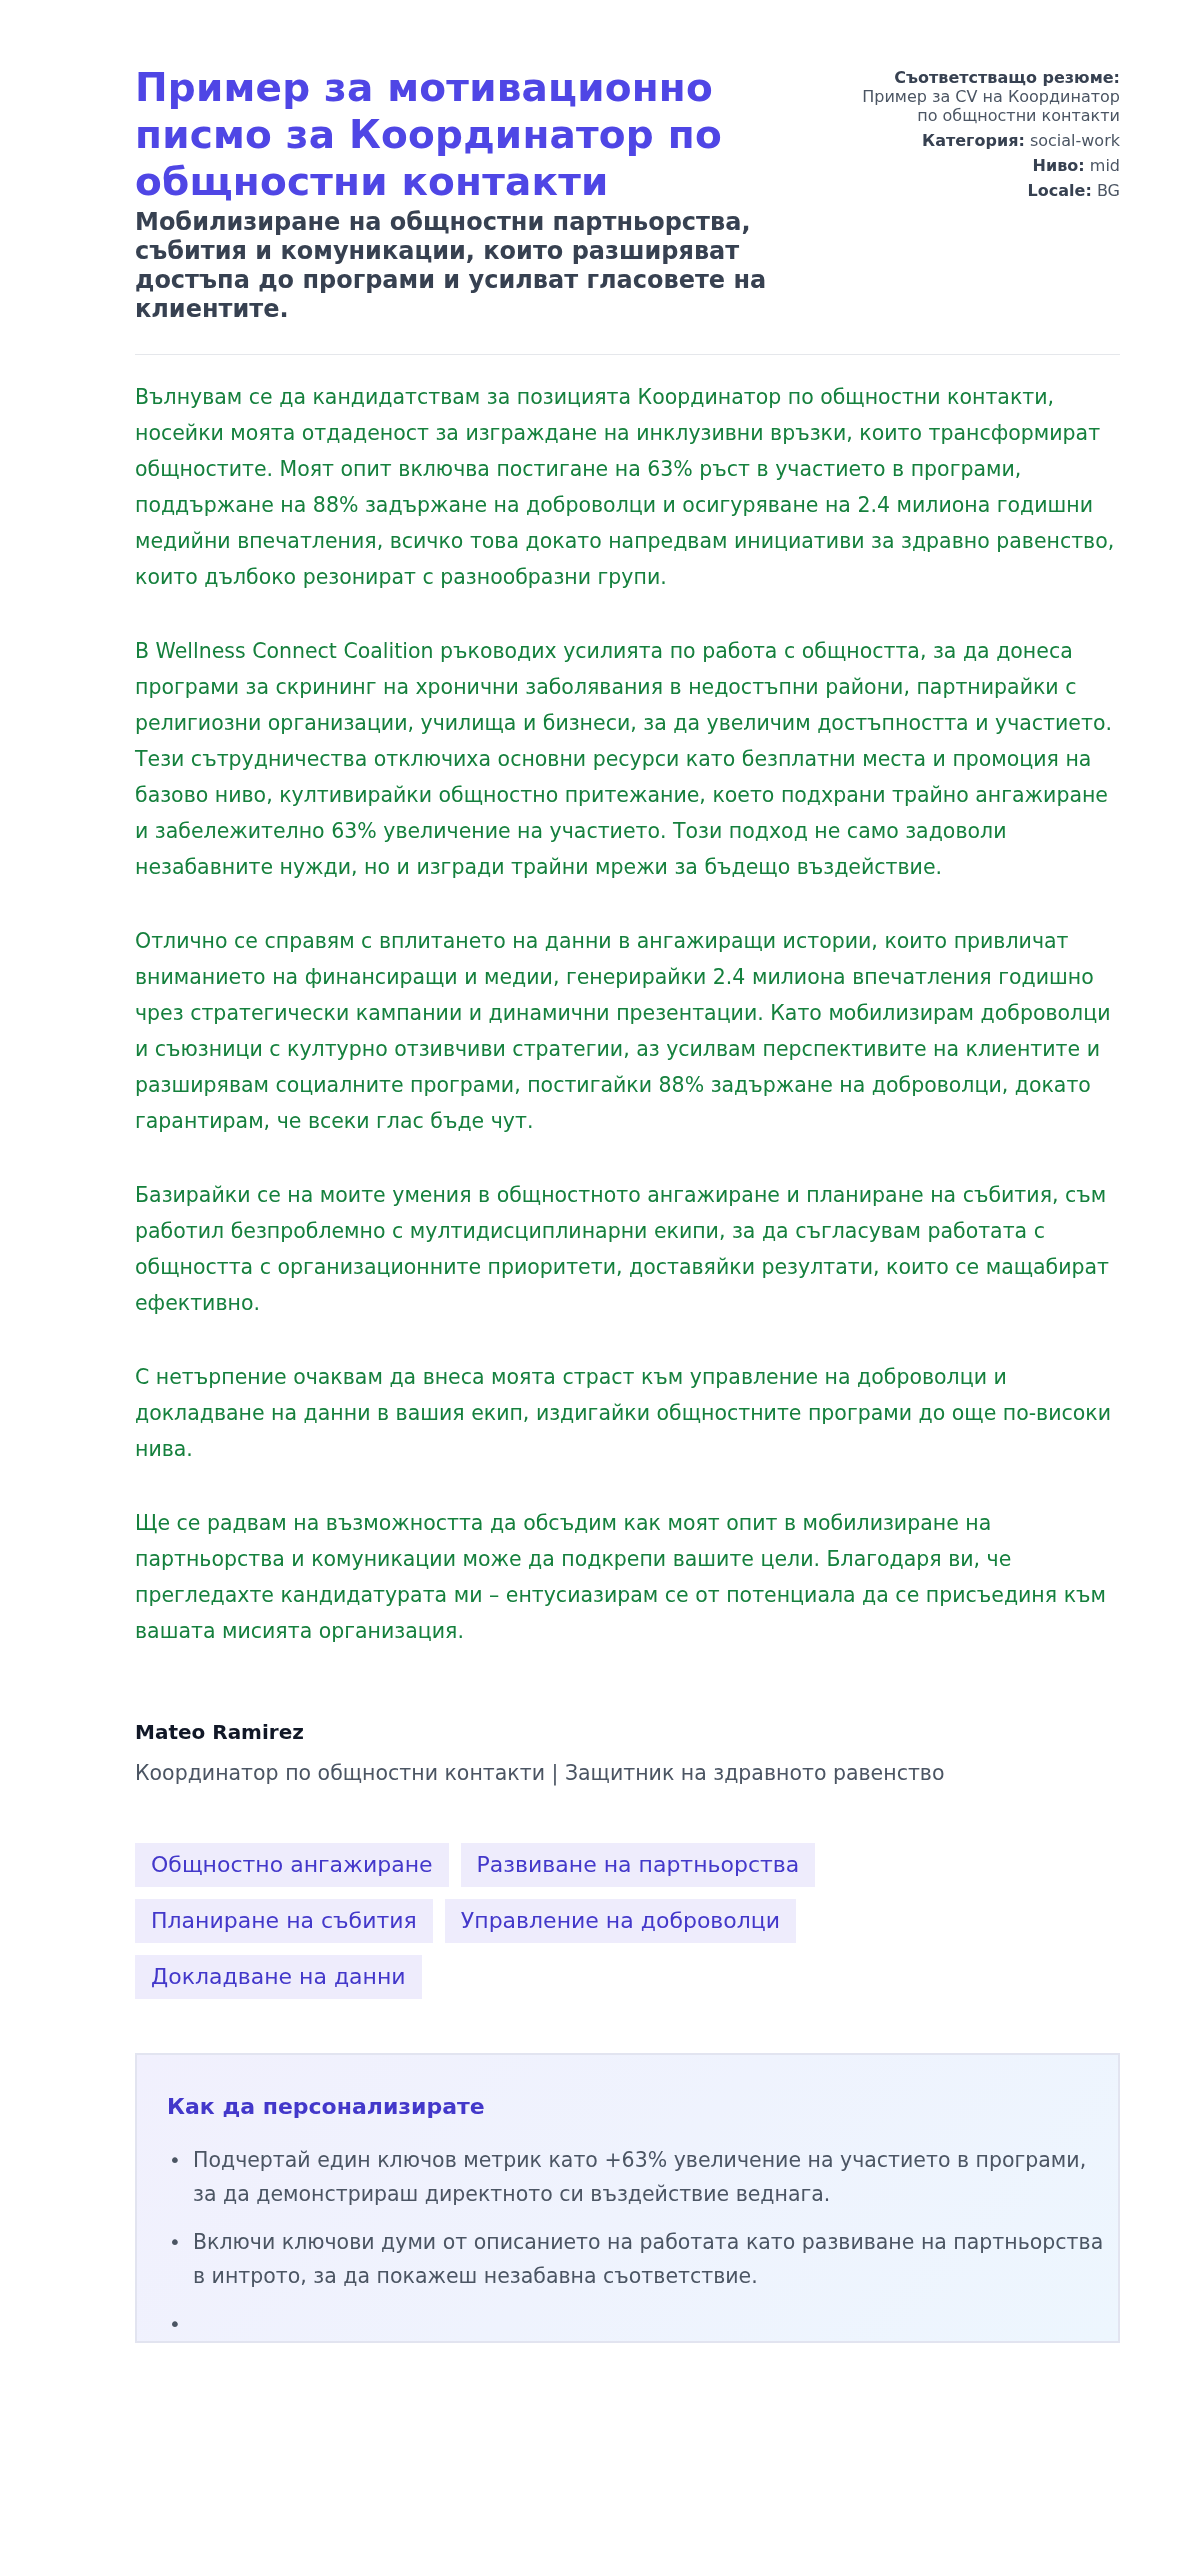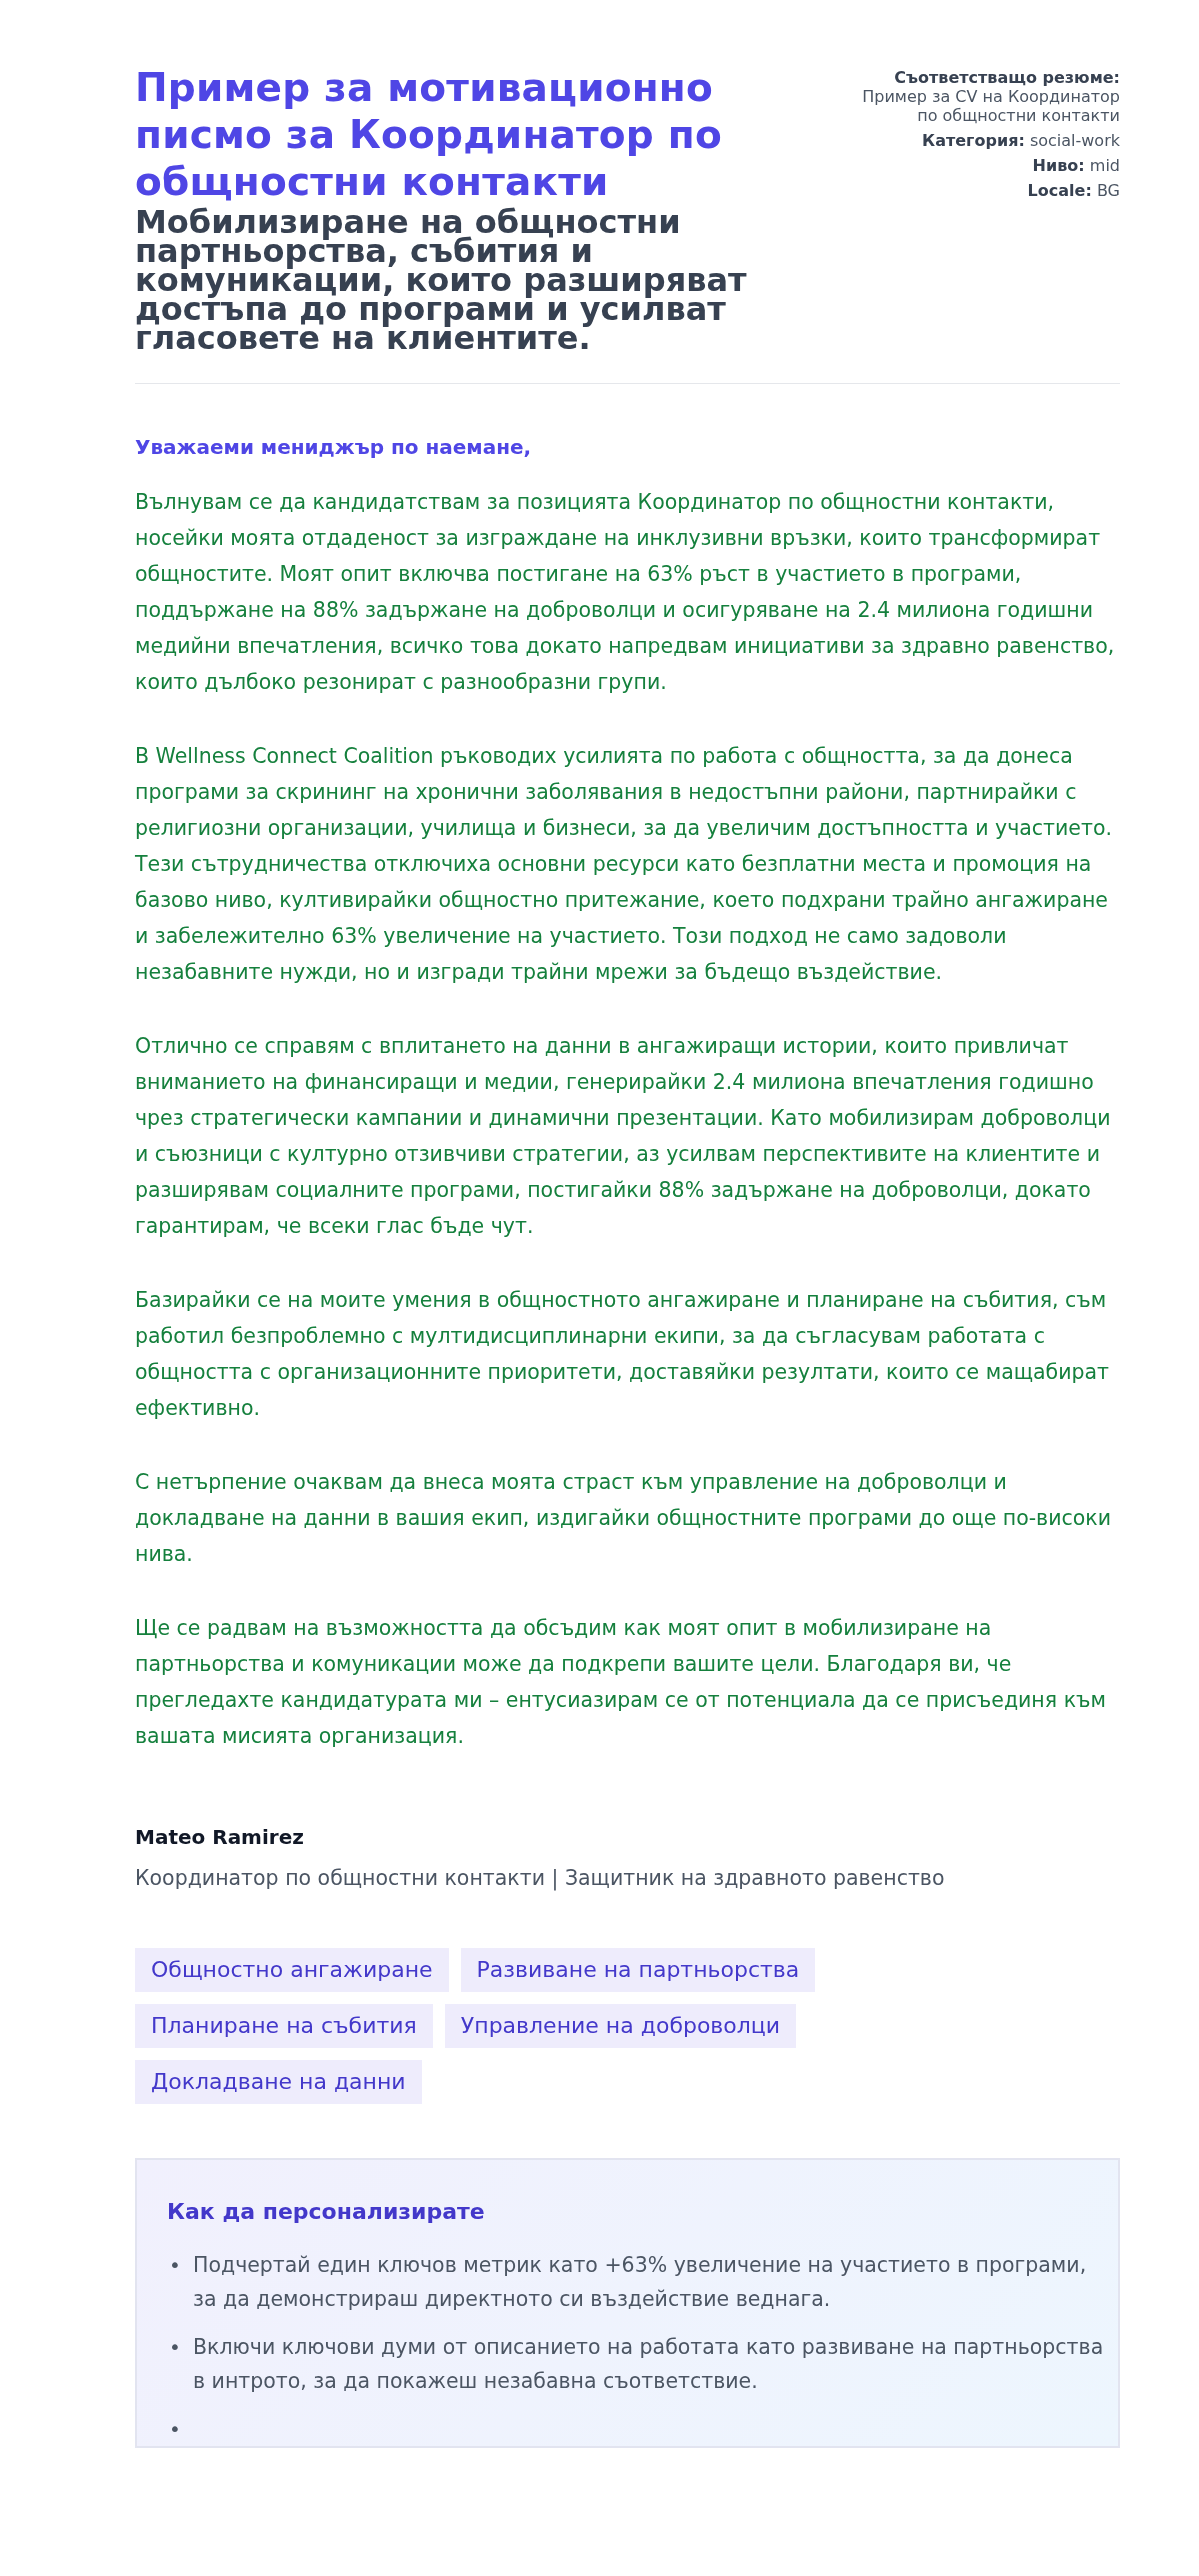--- a/index.html
+++ b/index.html
@@ -24,21 +24,21 @@
     }
     .title-block { width: 689px; }
     .page-title {
       font-size: 39px;
       line-height: 47px;
       font-weight: bold;
       color: #4f46e5;
       letter-spacing: 0.2px;
     }
     .subtitle {
-      font-size: 32px;
+      font-size: 24px;
       line-height: 29px;
       font-weight: bold;
       color: #374151;
       margin-top: 3px;
     }
     .meta {
       width: 260px;
       text-align: right;
       font-size: 16px;
       line-height: 19px;
@@ -147,21 +147,20 @@
         <span>mid</span>
       </div>
       <div class="meta-row">
         <span class="meta-label">Locale:</span>
         <span>BG</span>
       </div>
     </div>
   </header>
 
   <section>
-    <div class="greeting">Уважаеми мениджър по наемане,</div>
     <p class="body-paragraph first-para">Вълнувам се да кандидатствам за позицията Координатор по общностни контакти, носейки моята отдаденост за изграждане на инклузивни връзки, които трансформират общностите. Моят опит включва постигане на 63% ръст в участието в програми, поддържане на 88% задържане на доброволци и осигуряване на 2.4 милиона годишни медийни впечатления, всичко това докато напредвам инициативи за здравно равенство, които дълбоко резонират с разнообразни групи.</p>
     <p class="body-paragraph">В Wellness Connect Coalition ръководих усилията по работа с общността, за да донеса програми за скрининг на хронични заболявания в недостъпни райони, партнирайки с религиозни организации, училища и бизнеси, за да увеличим достъпността и участието. Тези сътрудничества отключиха основни ресурси като безплатни места и промоция на базово ниво, култивирайки общностно притежание, което подхрани трайно ангажиране и забележително 63% увеличение на участието. Този подход не само задоволи незабавните нужди, но и изгради трайни мрежи за бъдещо въздействие.</p>
     <p class="body-paragraph">Отлично се справям с вплитането на данни в ангажиращи истории, които привличат вниманието на финансиращи и медии, генерирайки 2.4 милиона впечатления годишно чрез стратегически кампании и динамични презентации. Като мобилизирам доброволци и съюзници с културно отзивчиви стратегии, аз усилвам перспективите на клиентите и разширявам социалните програми, постигайки 88% задържане на доброволци, докато гарантирам, че всеки глас бъде чут.</p>
     <p class="body-paragraph">Базирайки се на моите умения в общностното ангажиране и планиране на събития, съм работил безпроблемно с мултидисциплинарни екипи, за да съгласувам работата с общността с организационните приоритети, доставяйки резултати, които се мащабират ефективно.</p>
     <p class="body-paragraph">С нетърпение очаквам да внеса моята страст към управление на доброволци и докладване на данни в вашия екип, издигайки общностните програми до още по-високи нива.</p>
     <p class="body-paragraph">Ще се радвам на възможността да обсъдим как моят опит в мобилизиране на партньорства и комуникации може да подкрепи вашите цели. Благодаря ви, че прегледахте кандидатурата ми – ентусиазирам се от потенциала да се присъединя към вашата мисията организация.</p>
   </section>
 
   <section class="signature">
     <div class="sig-name">Mateo Ramirez</div>

